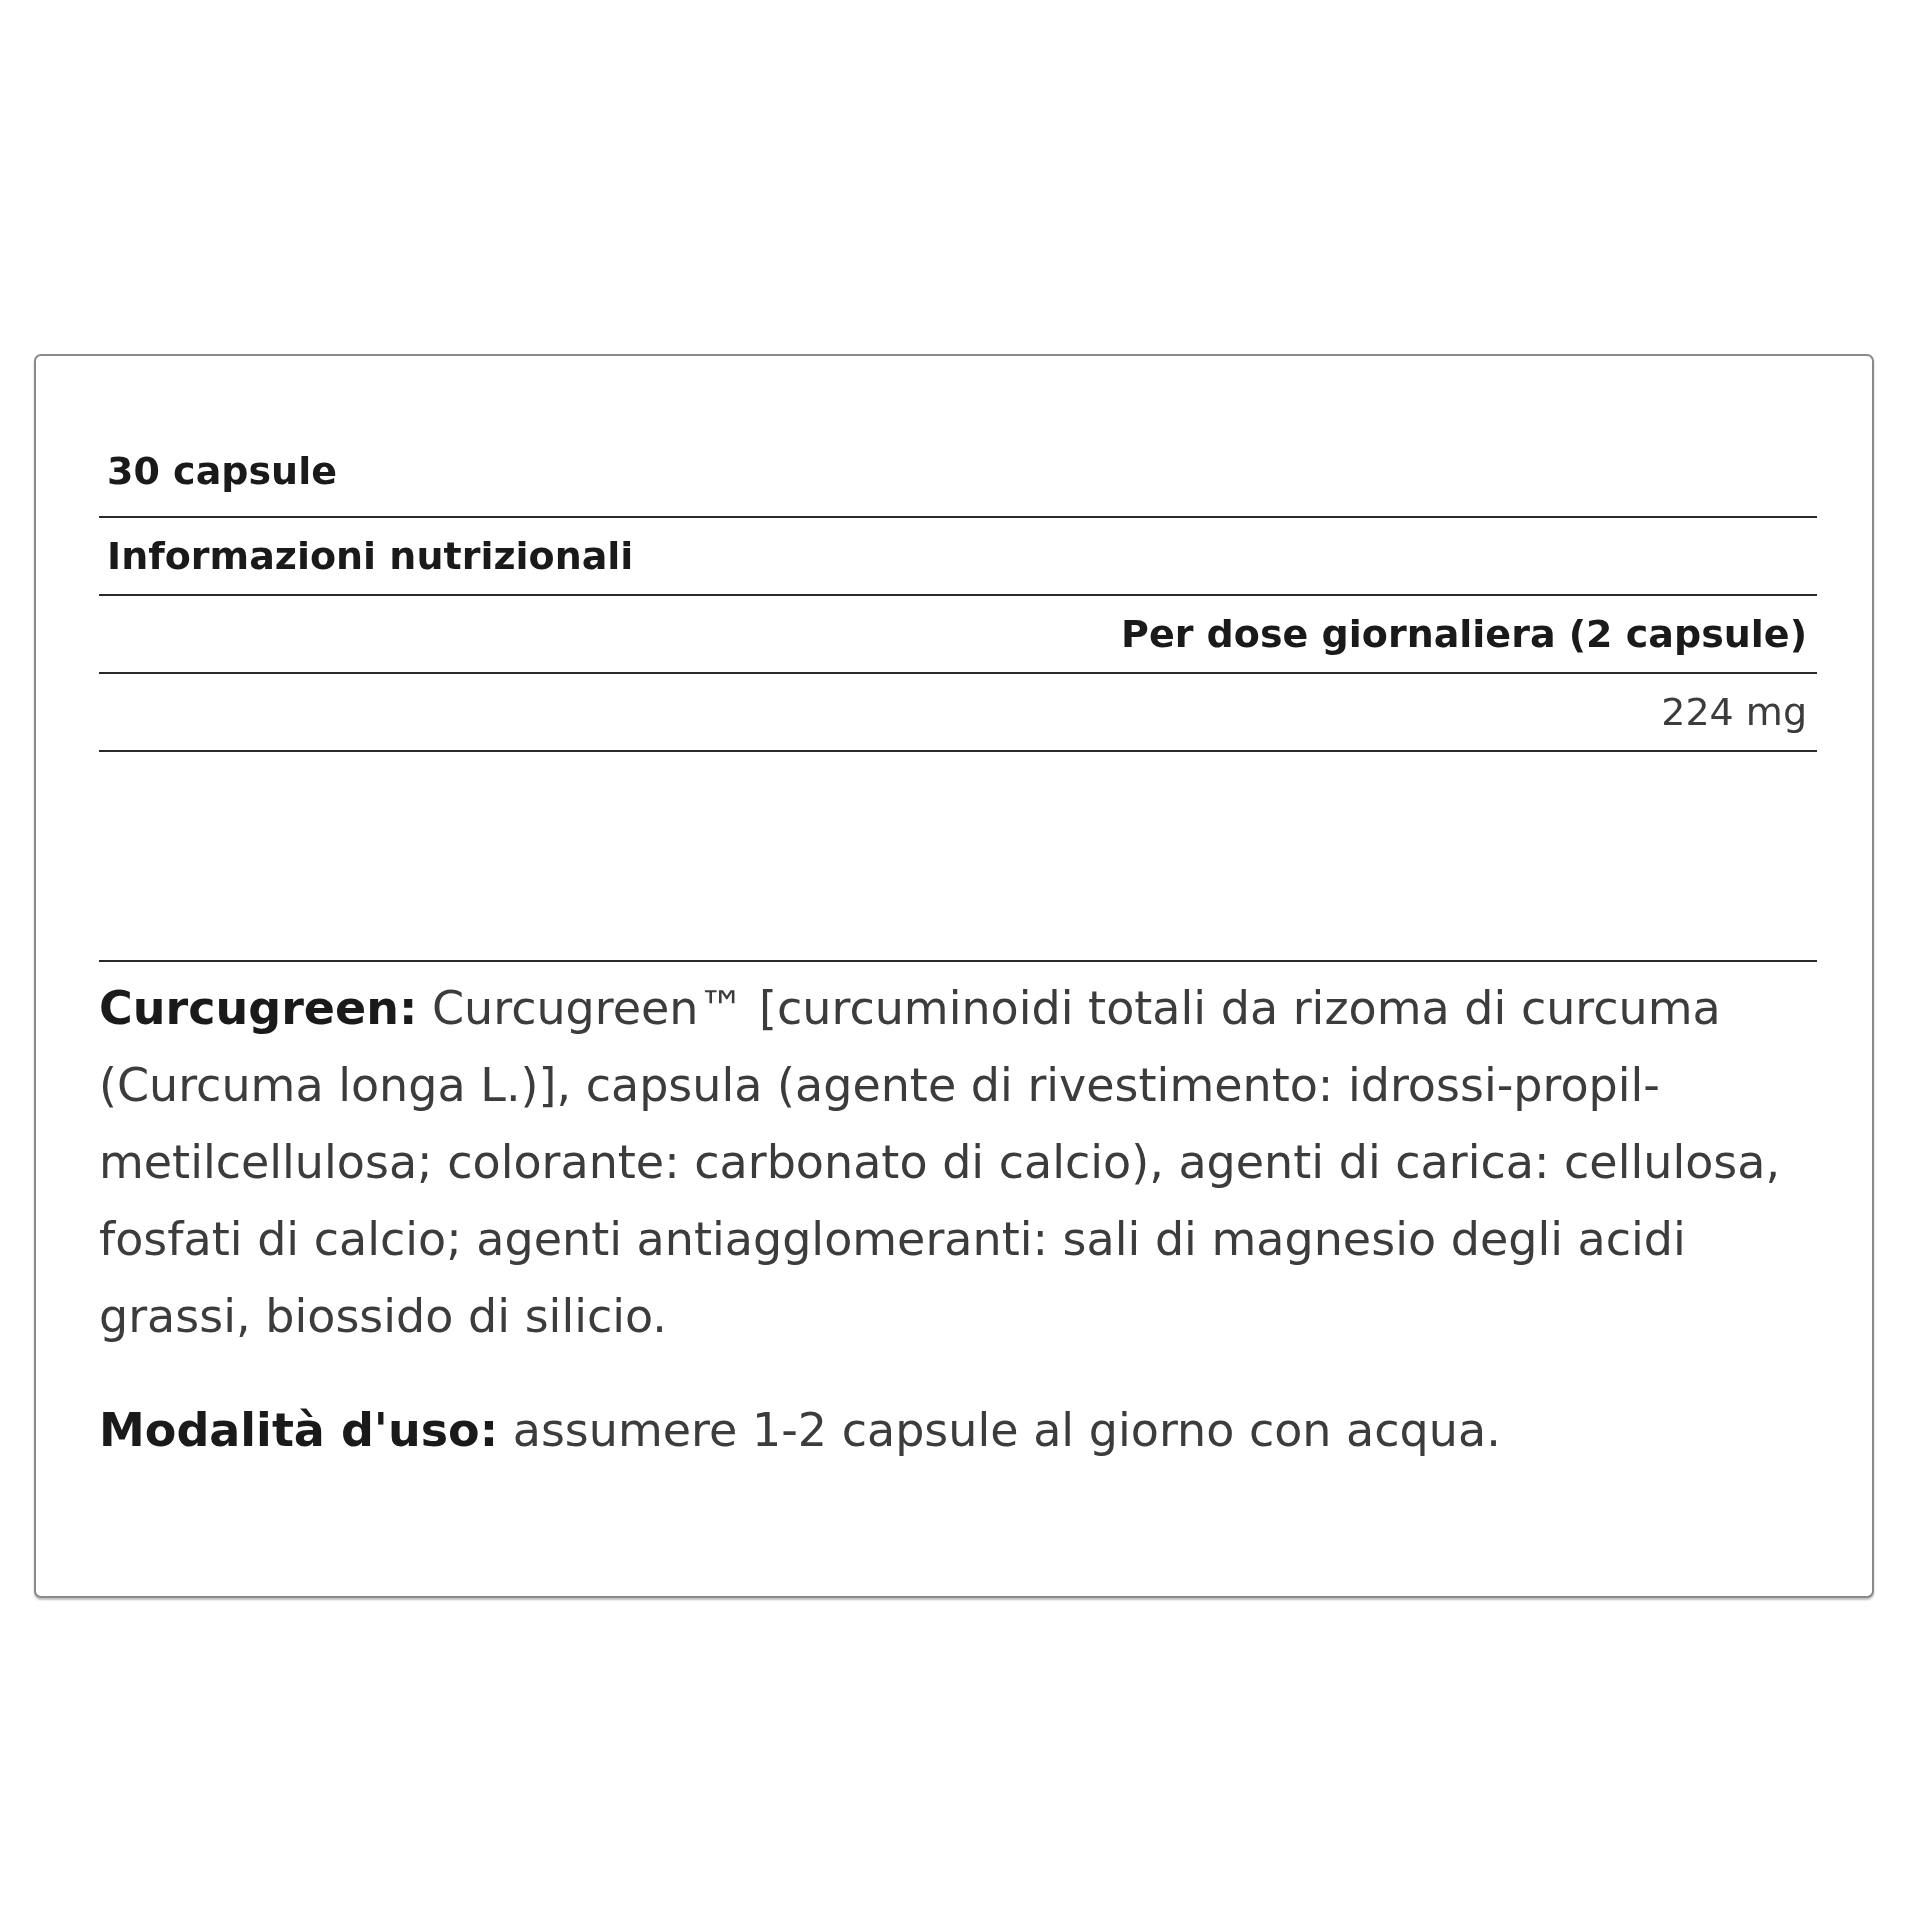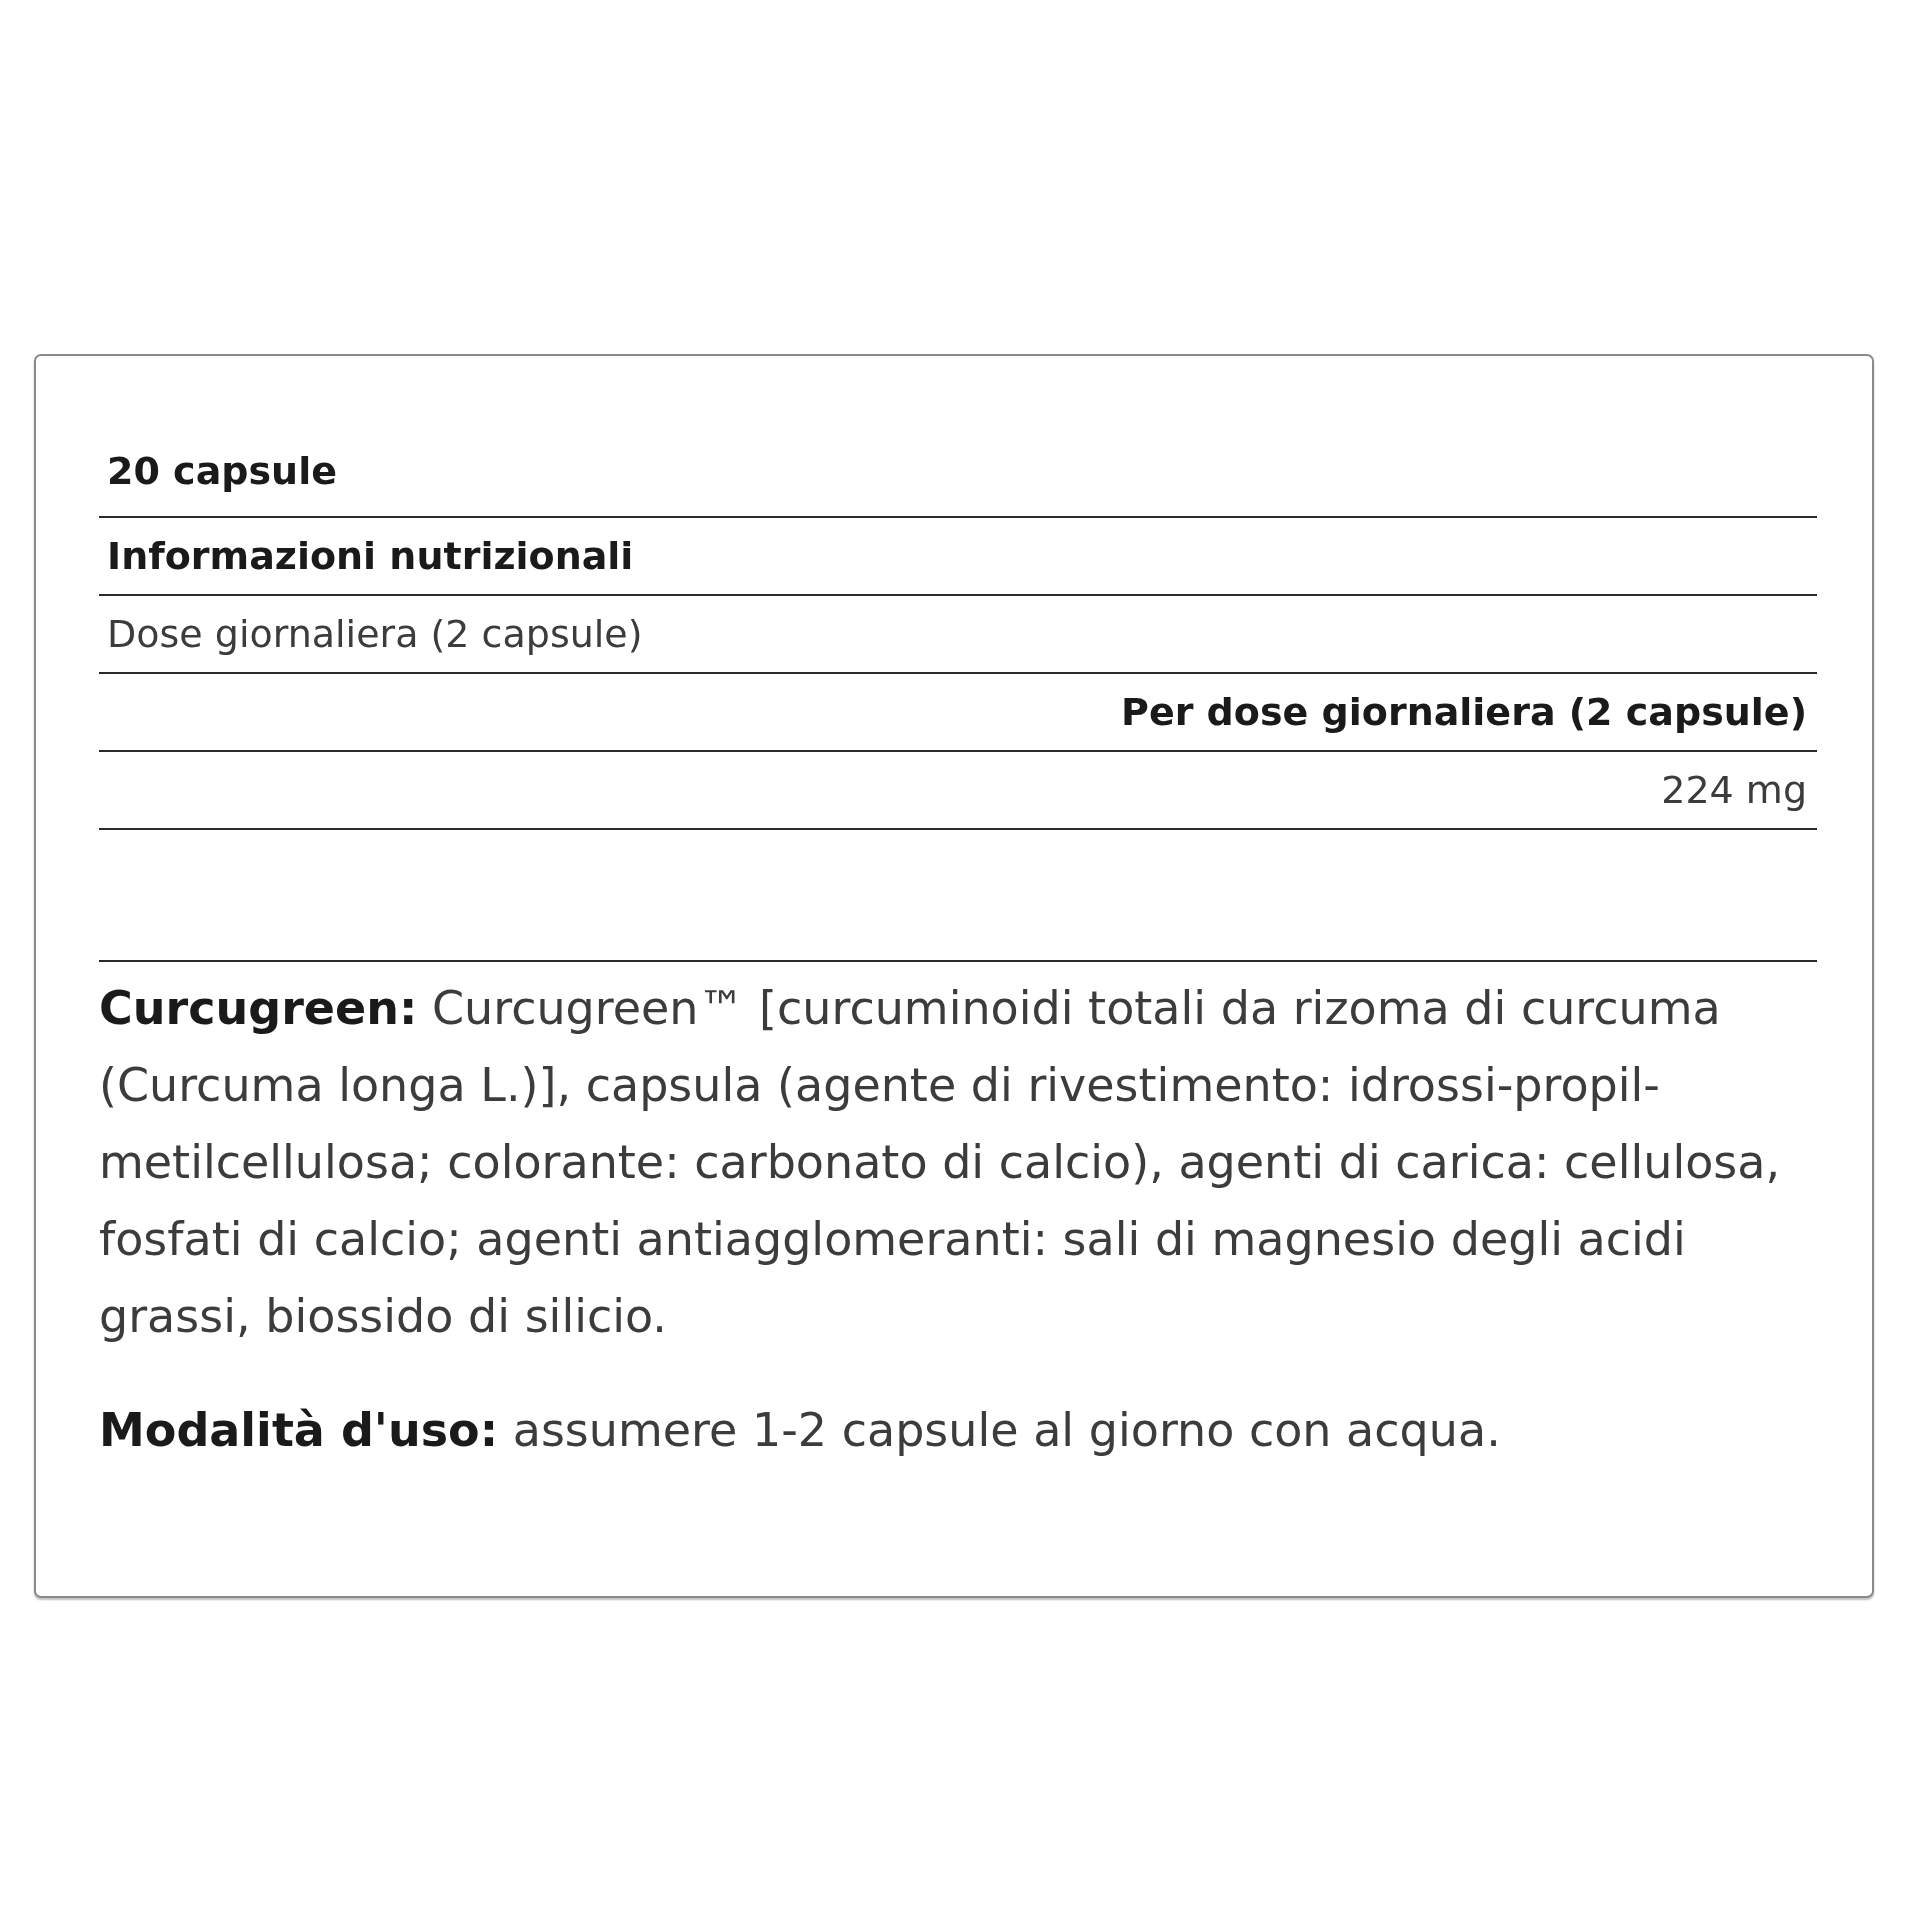--- a/index.html
+++ b/index.html
@@ -91,27 +91,24 @@
     font-weight: bold;
     color: #1a1a1a;
   }
 </style>
 </head>
 <body>
 
 <div class="card">
   <div class="table">
     <div class="row title">
-      <span class="bold">20 capsule</span>
+      <span class="bold">30 capsule</span>
     </div>
     <div class="row">
       <span class="bold">Informazioni nutrizionali</span>
-    </div>
-    <div class="row">
-      <span class="light">Dose giornaliera (2 capsule)</span>
     </div>
     <div class="row">
       <span class="bold right">Per dose giornaliera (2 capsule)</span>
     </div>
     <div class="row">
       <span class="light right">224 mg</span>
     </div>
   </div>
 
   <div class="spacer-rule"></div>

